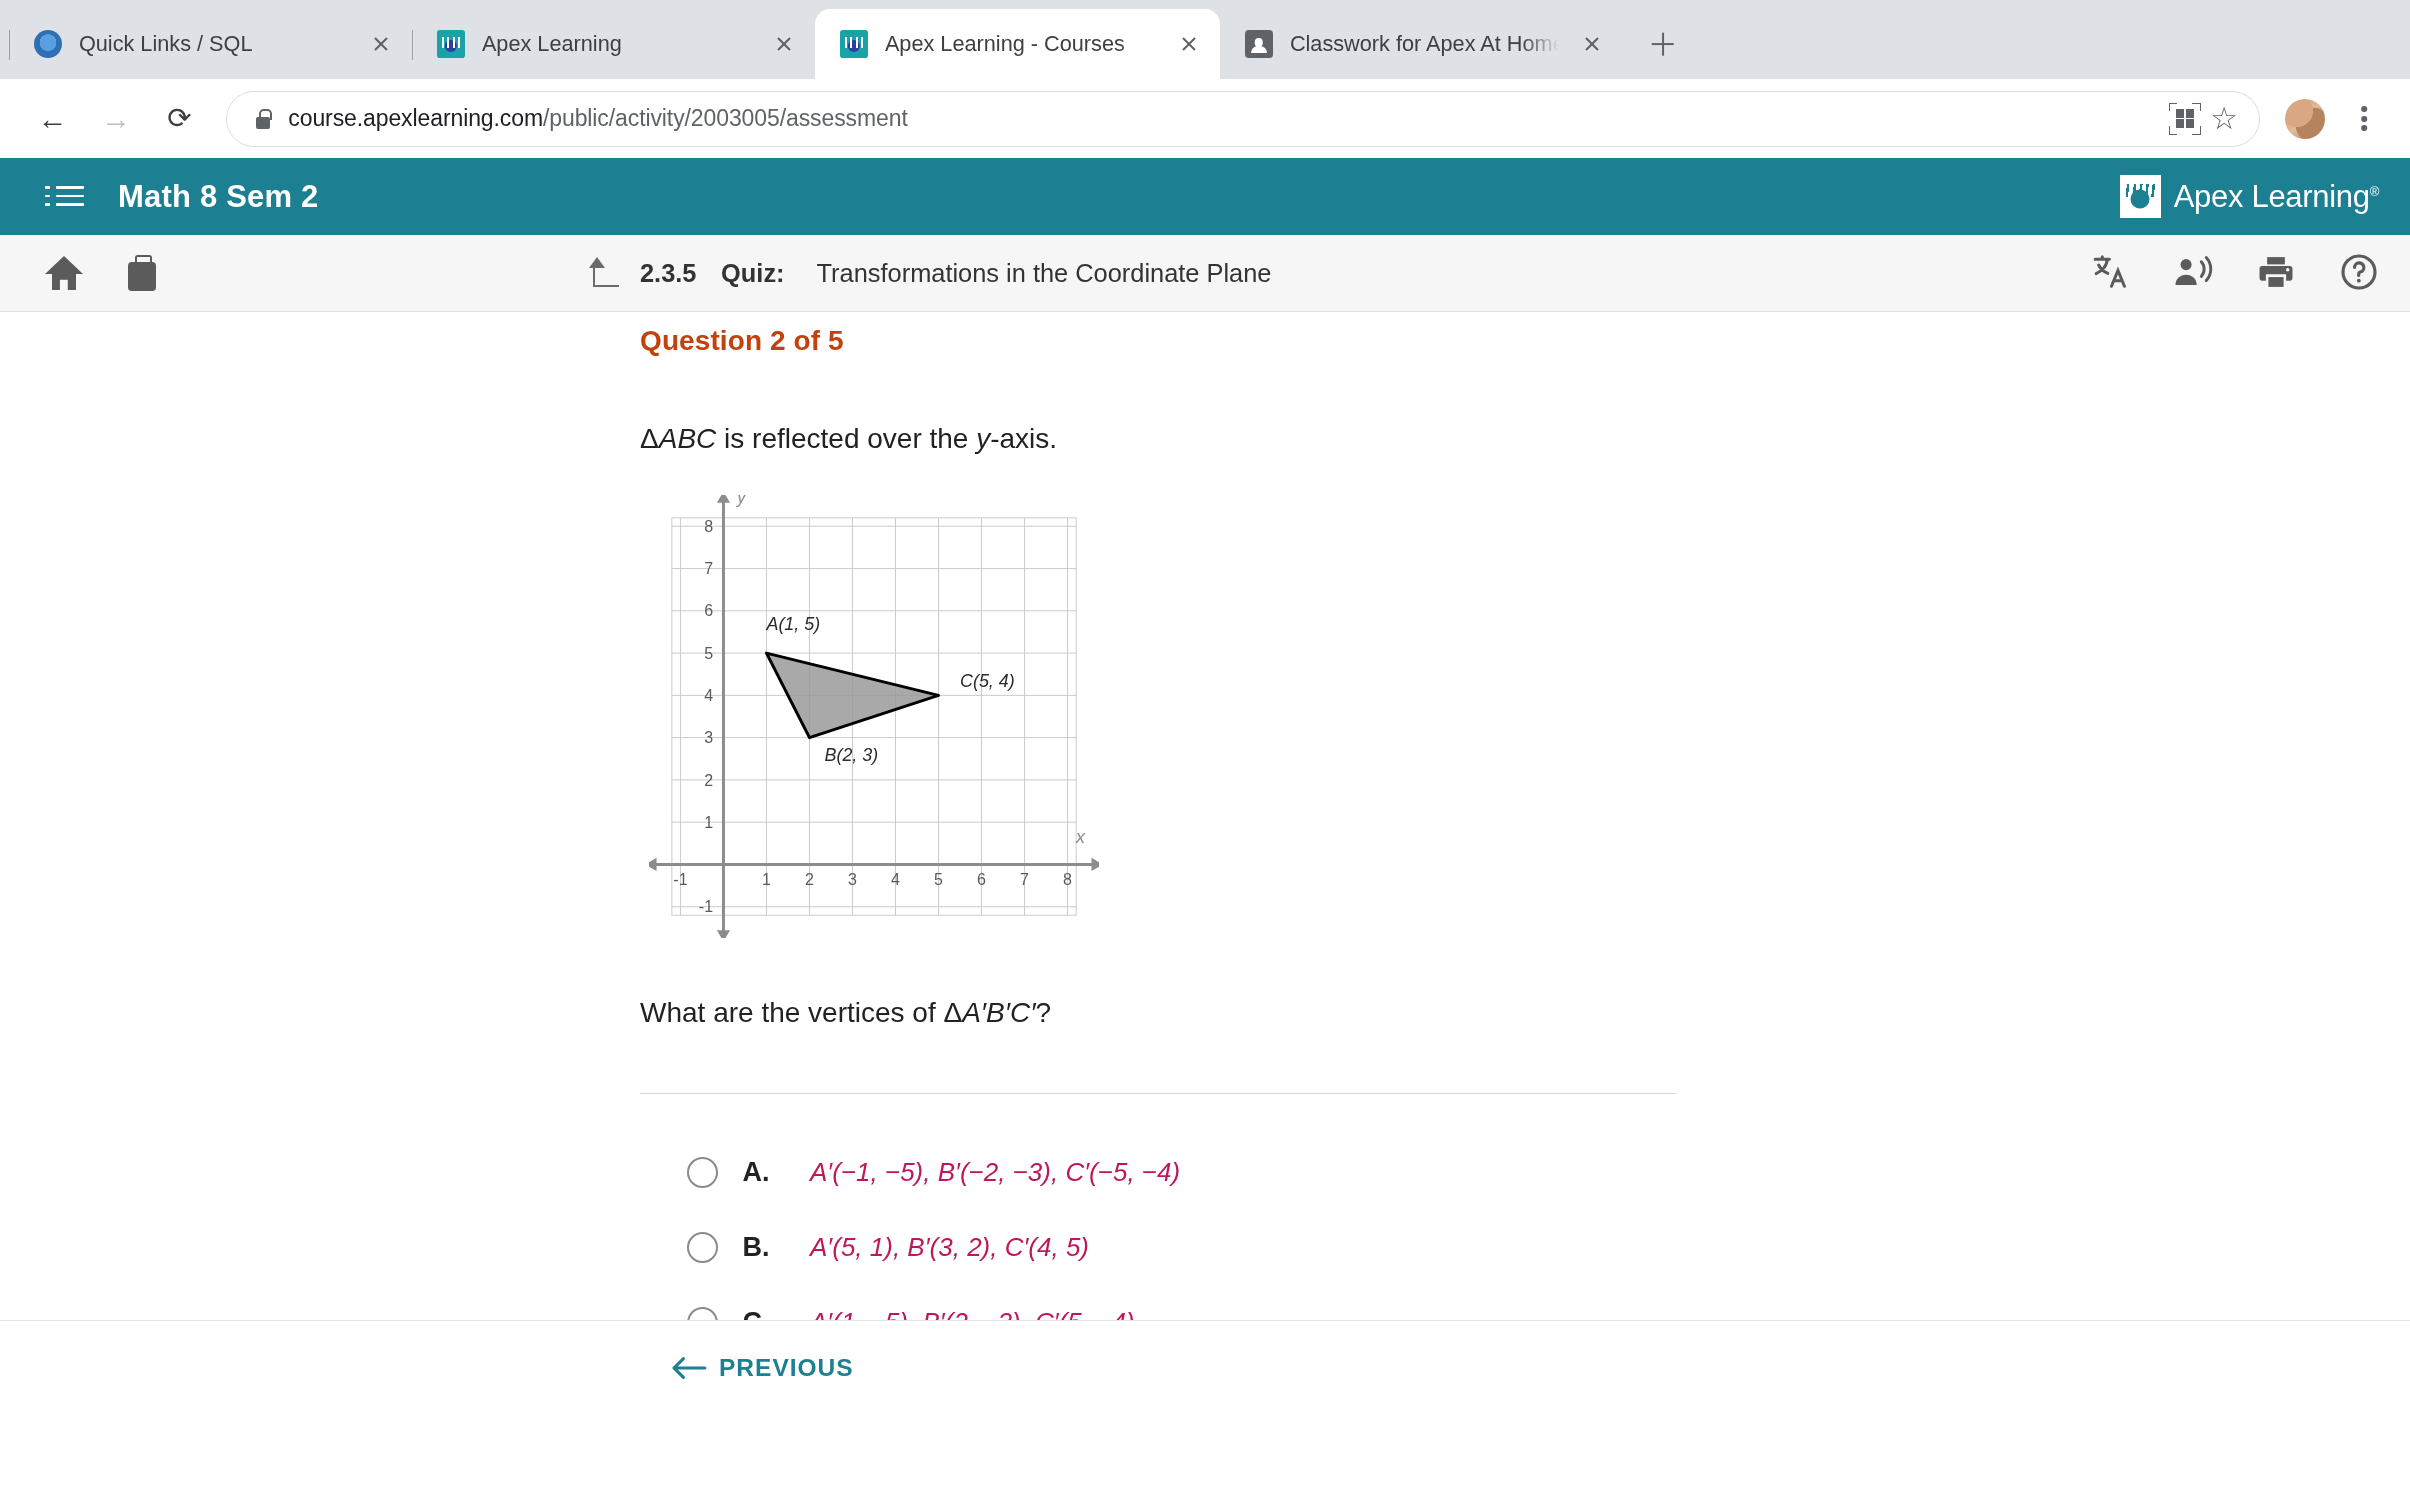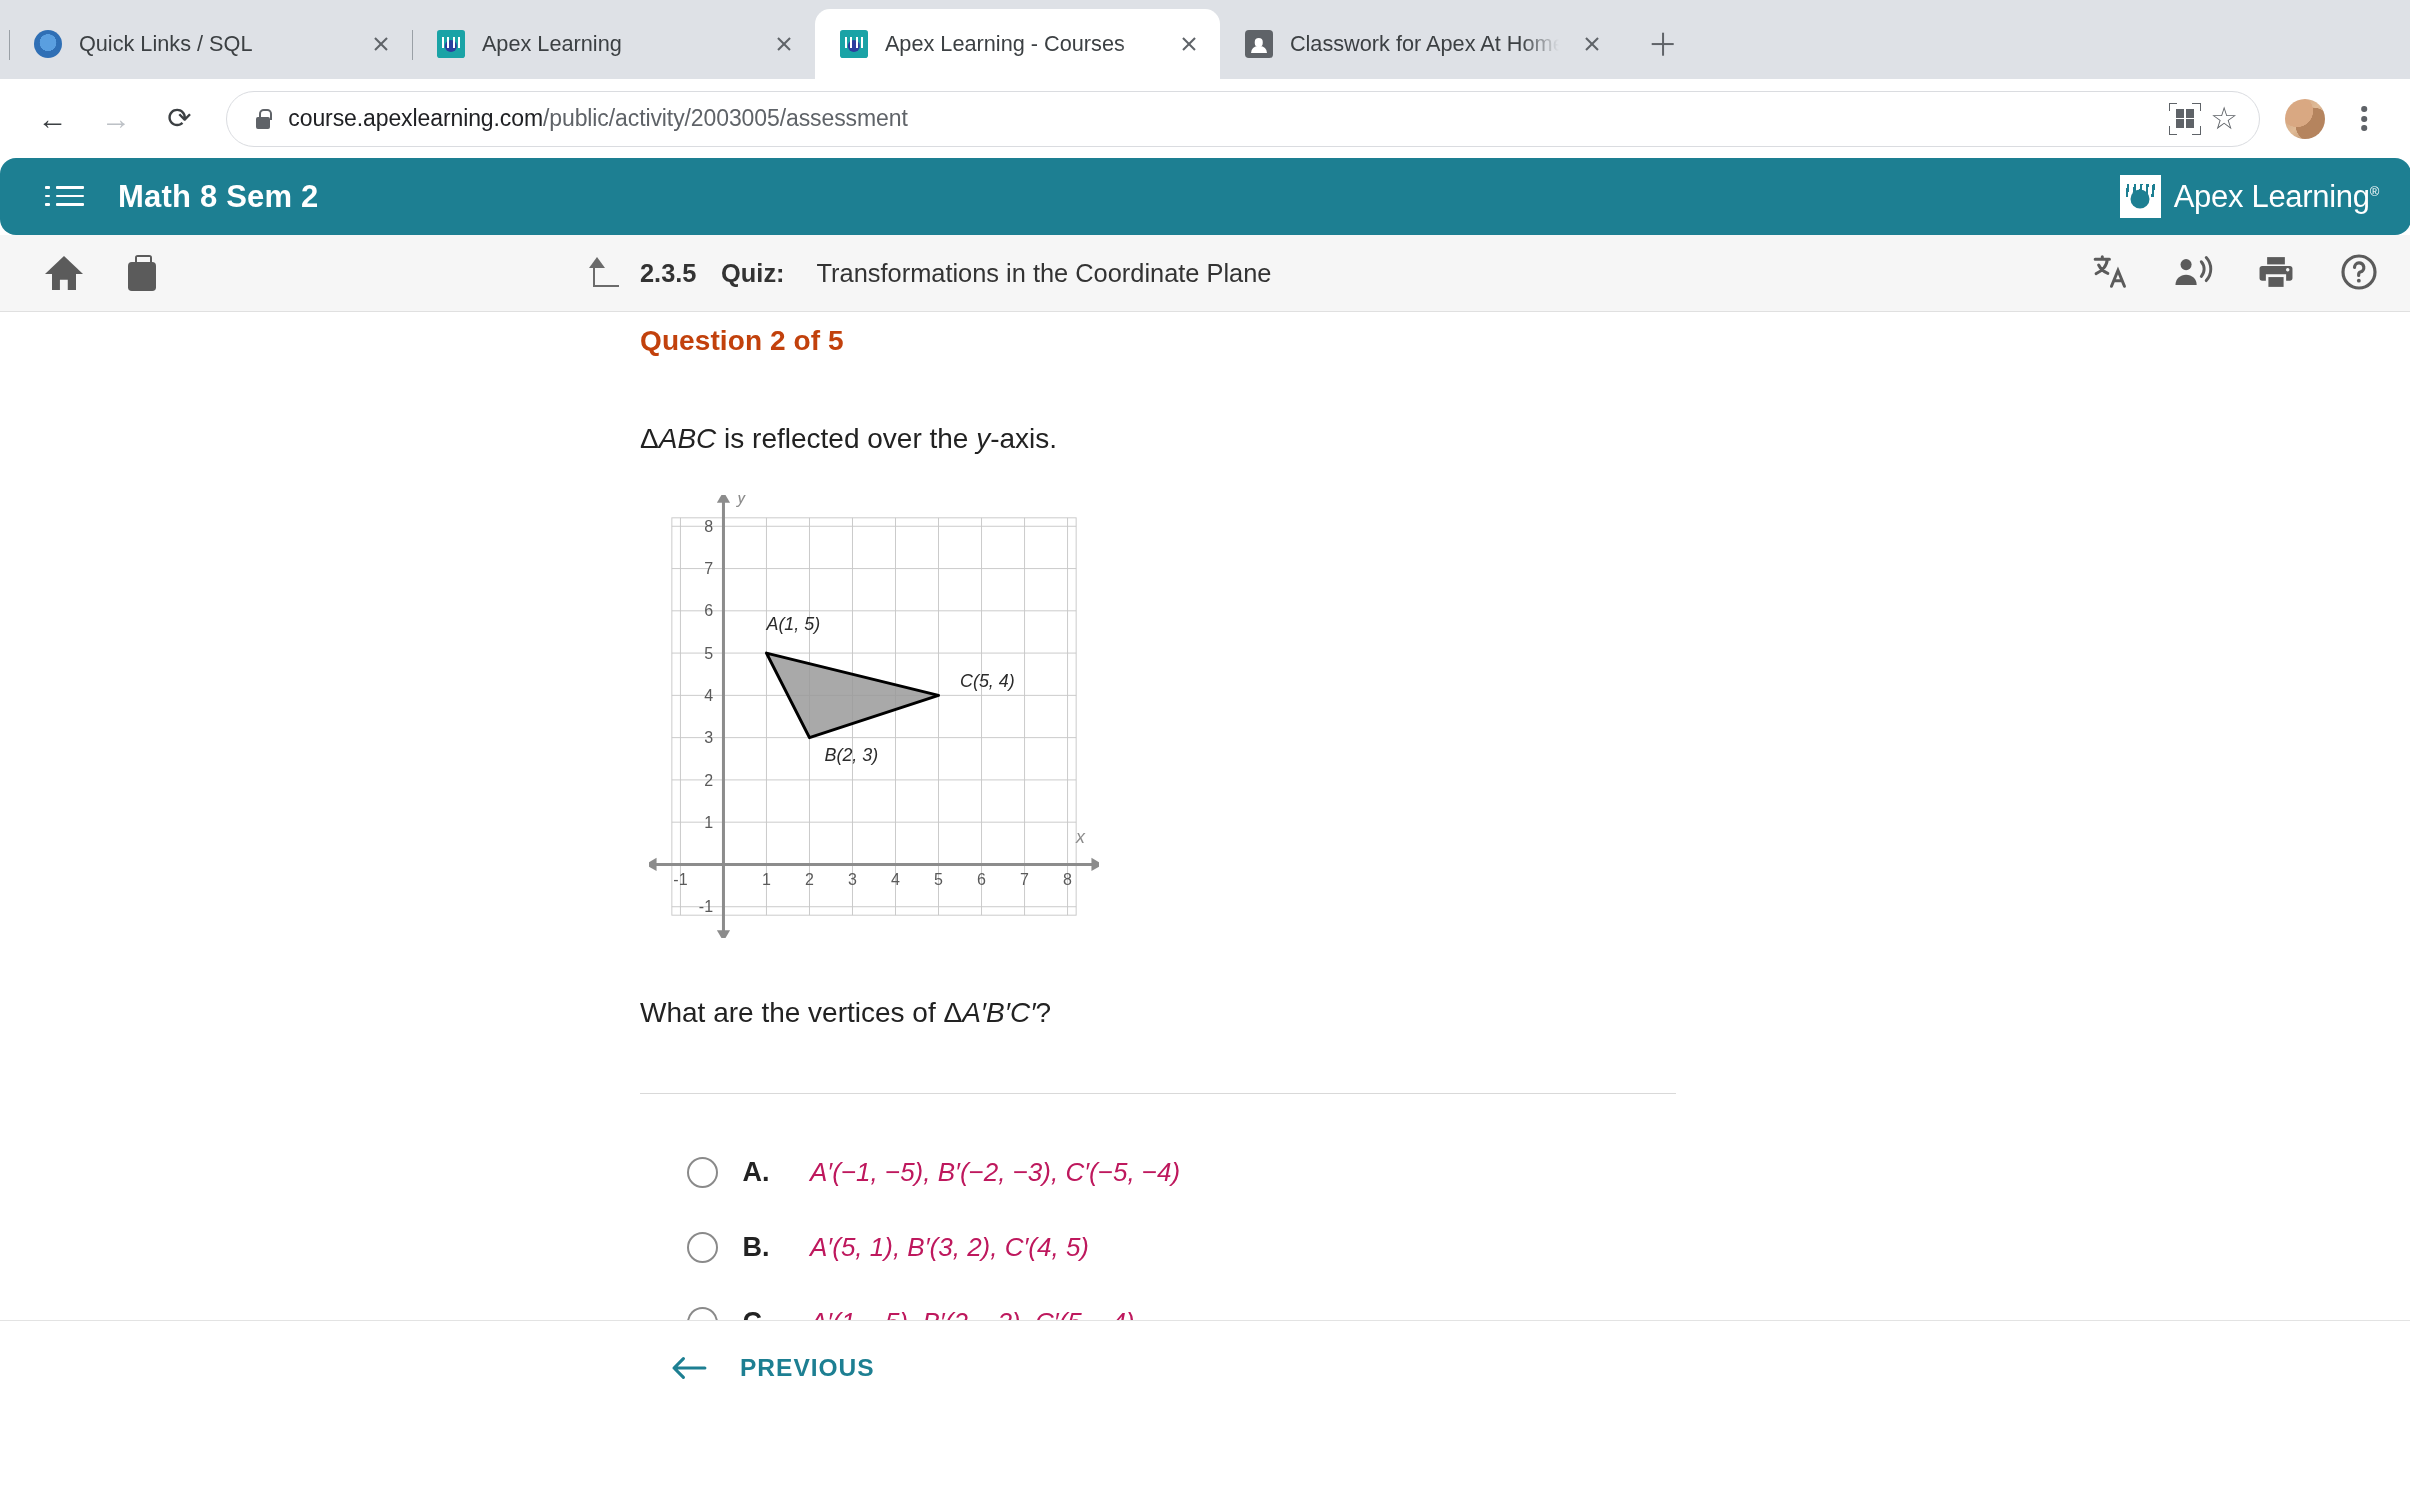--- a/index.html
+++ b/index.html
@@ -272,21 +272,20 @@
   .kebab span:nth-child(2) { top: 20px; }
   .kebab span:nth-child(3) { top: 29px; }
 
   
   .app-header {
     height: 77px;
     background: #1d7f92;
     display: flex;
     align-items: center;
     padding: 0 32px 0 45px;
-    border-radius: 16px;
   }
   .hamburger {
     width: 41px; height: 30px;
     position: relative;
     margin-right: 32px;
     flex: 0 0 41px;
   }
   .hamburger i {
     position: absolute;
     height: 2.8px;
@@ -528,21 +527,21 @@
     height: 94px;
     background: #ffffff;
     border-top: 0.9px solid #e3e3e3;
     display: flex;
     align-items: center;
     padding-left: 670px;
   }
   .prev-btn {
     display: flex;
     align-items: flex-end;
-    gap: 32px;
+    gap: 11px;
   }
   .prev-arrow { color: #1d7f92; line-height: 0; }
   .prev-label {
     font-size: 24.5px;
     font-weight: bold;
     color: #1d7f92;
     letter-spacing: 1px;
   }
 </style>
 </head>

